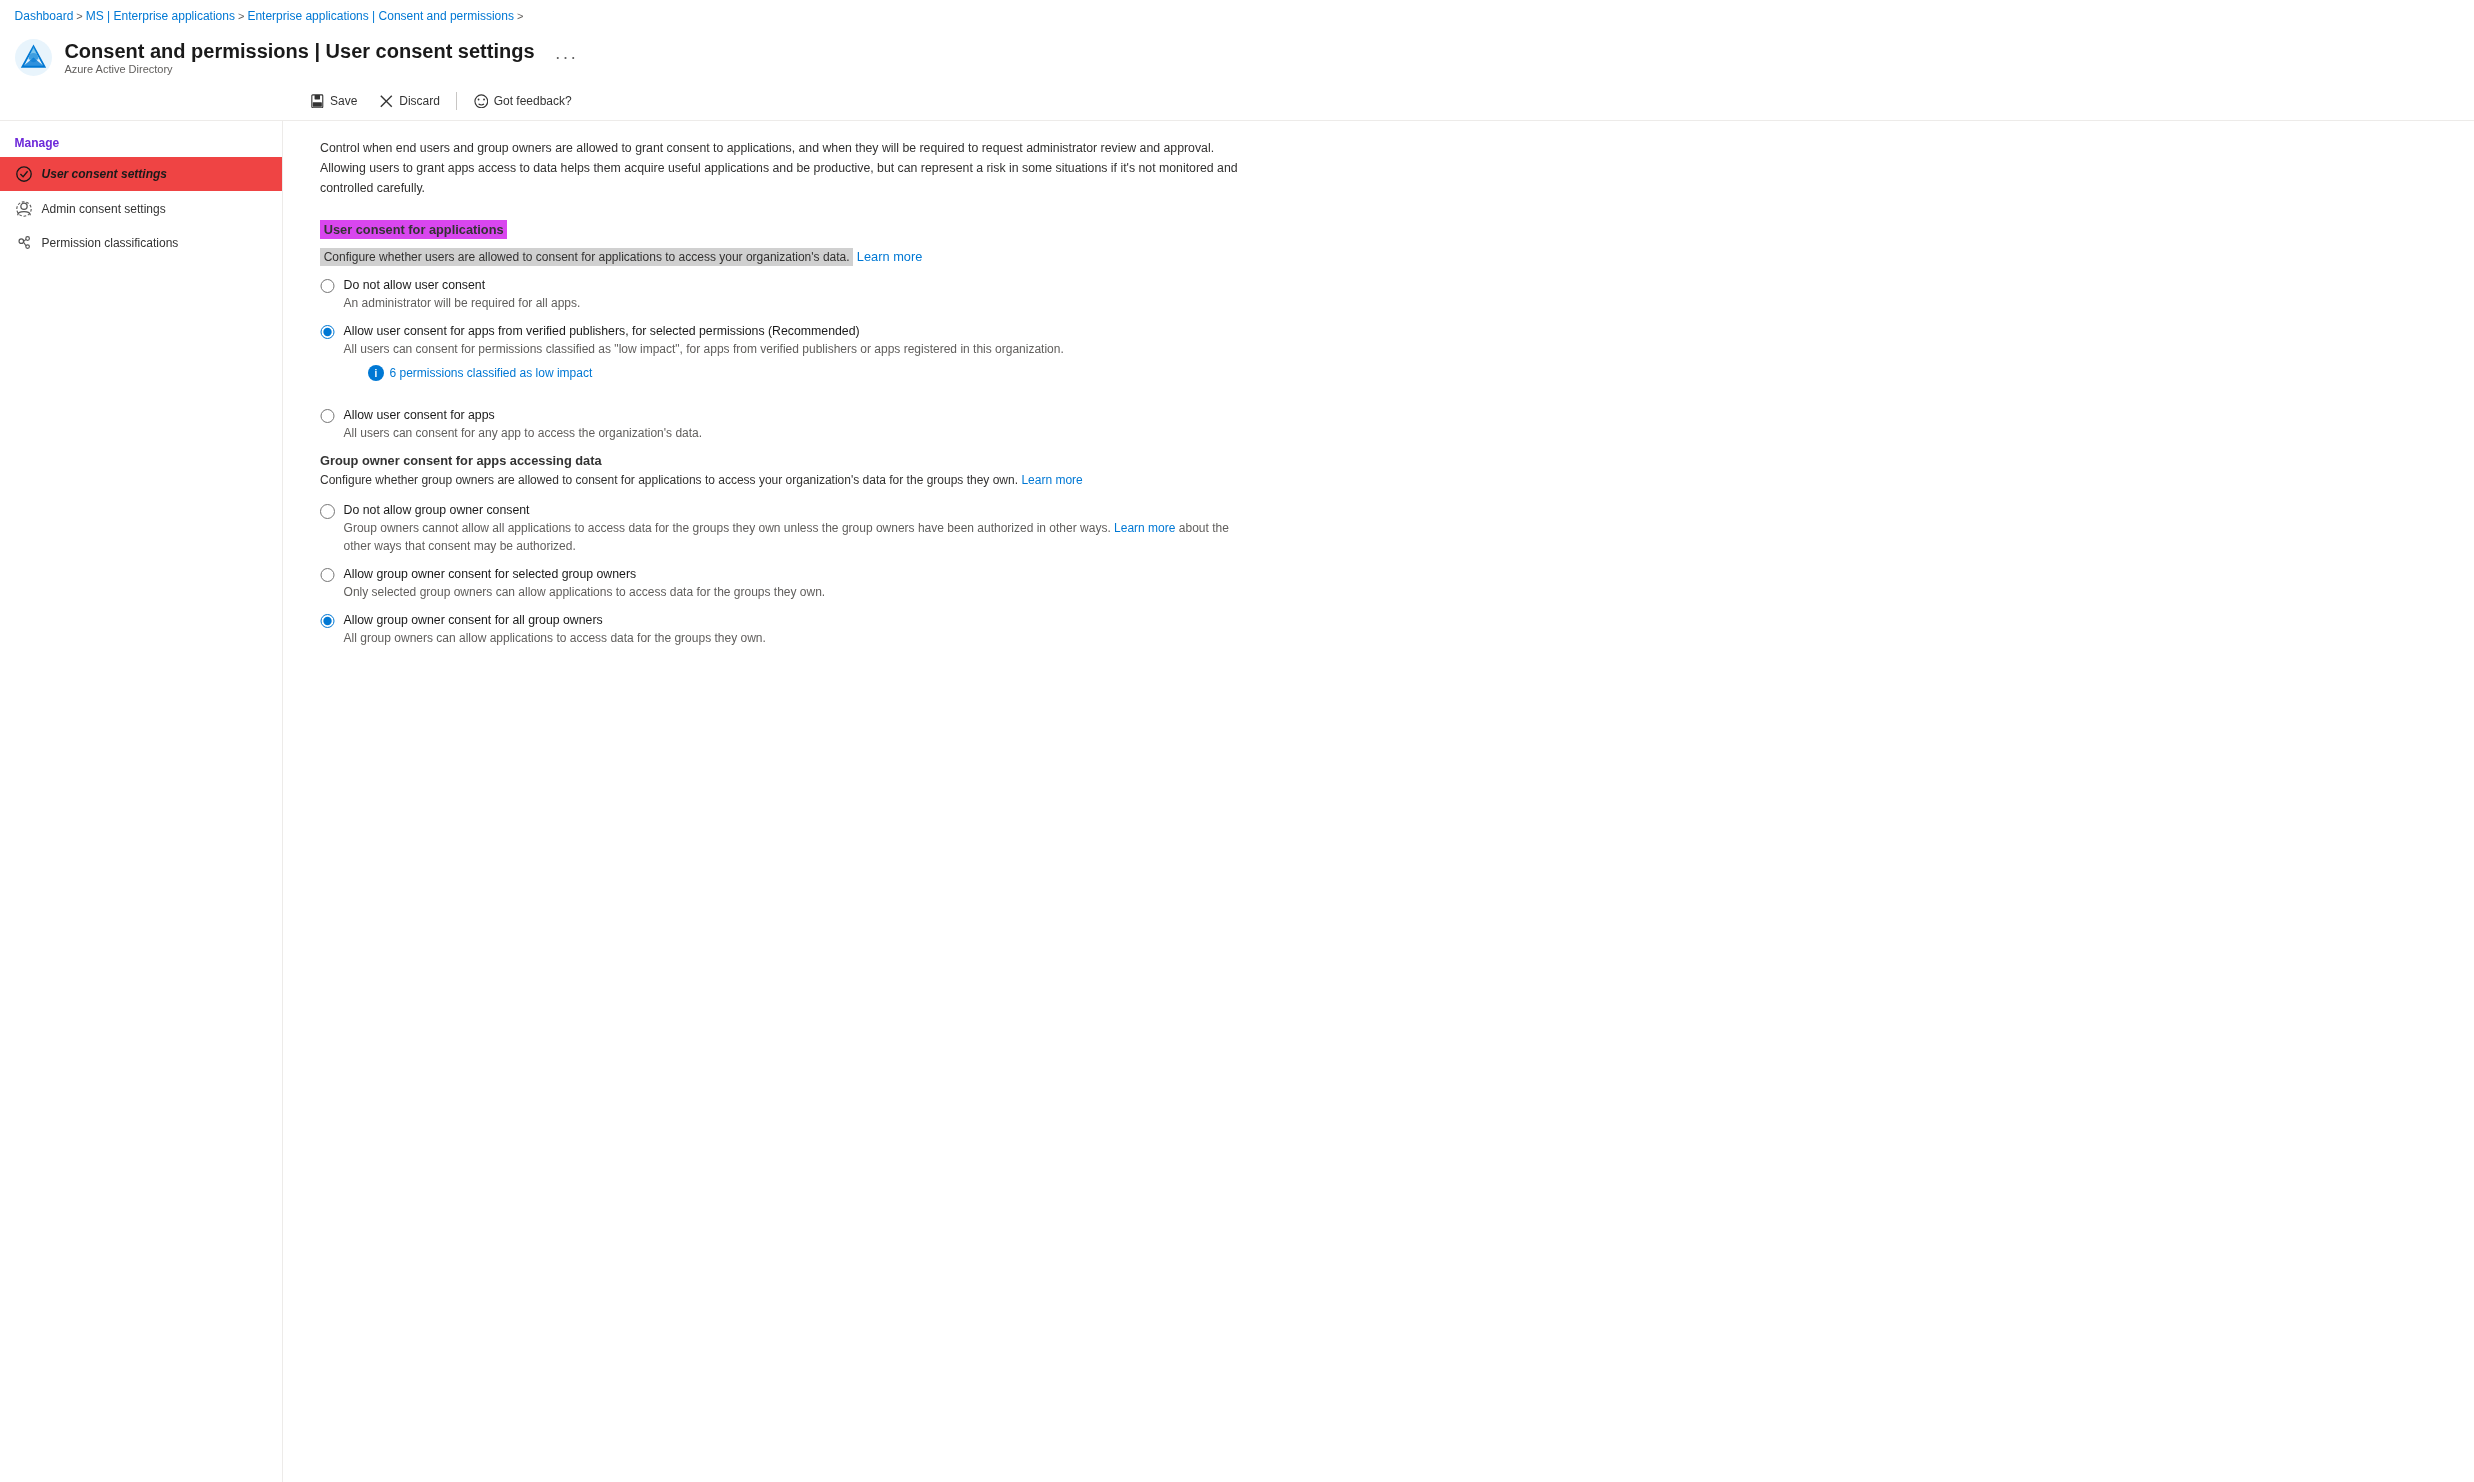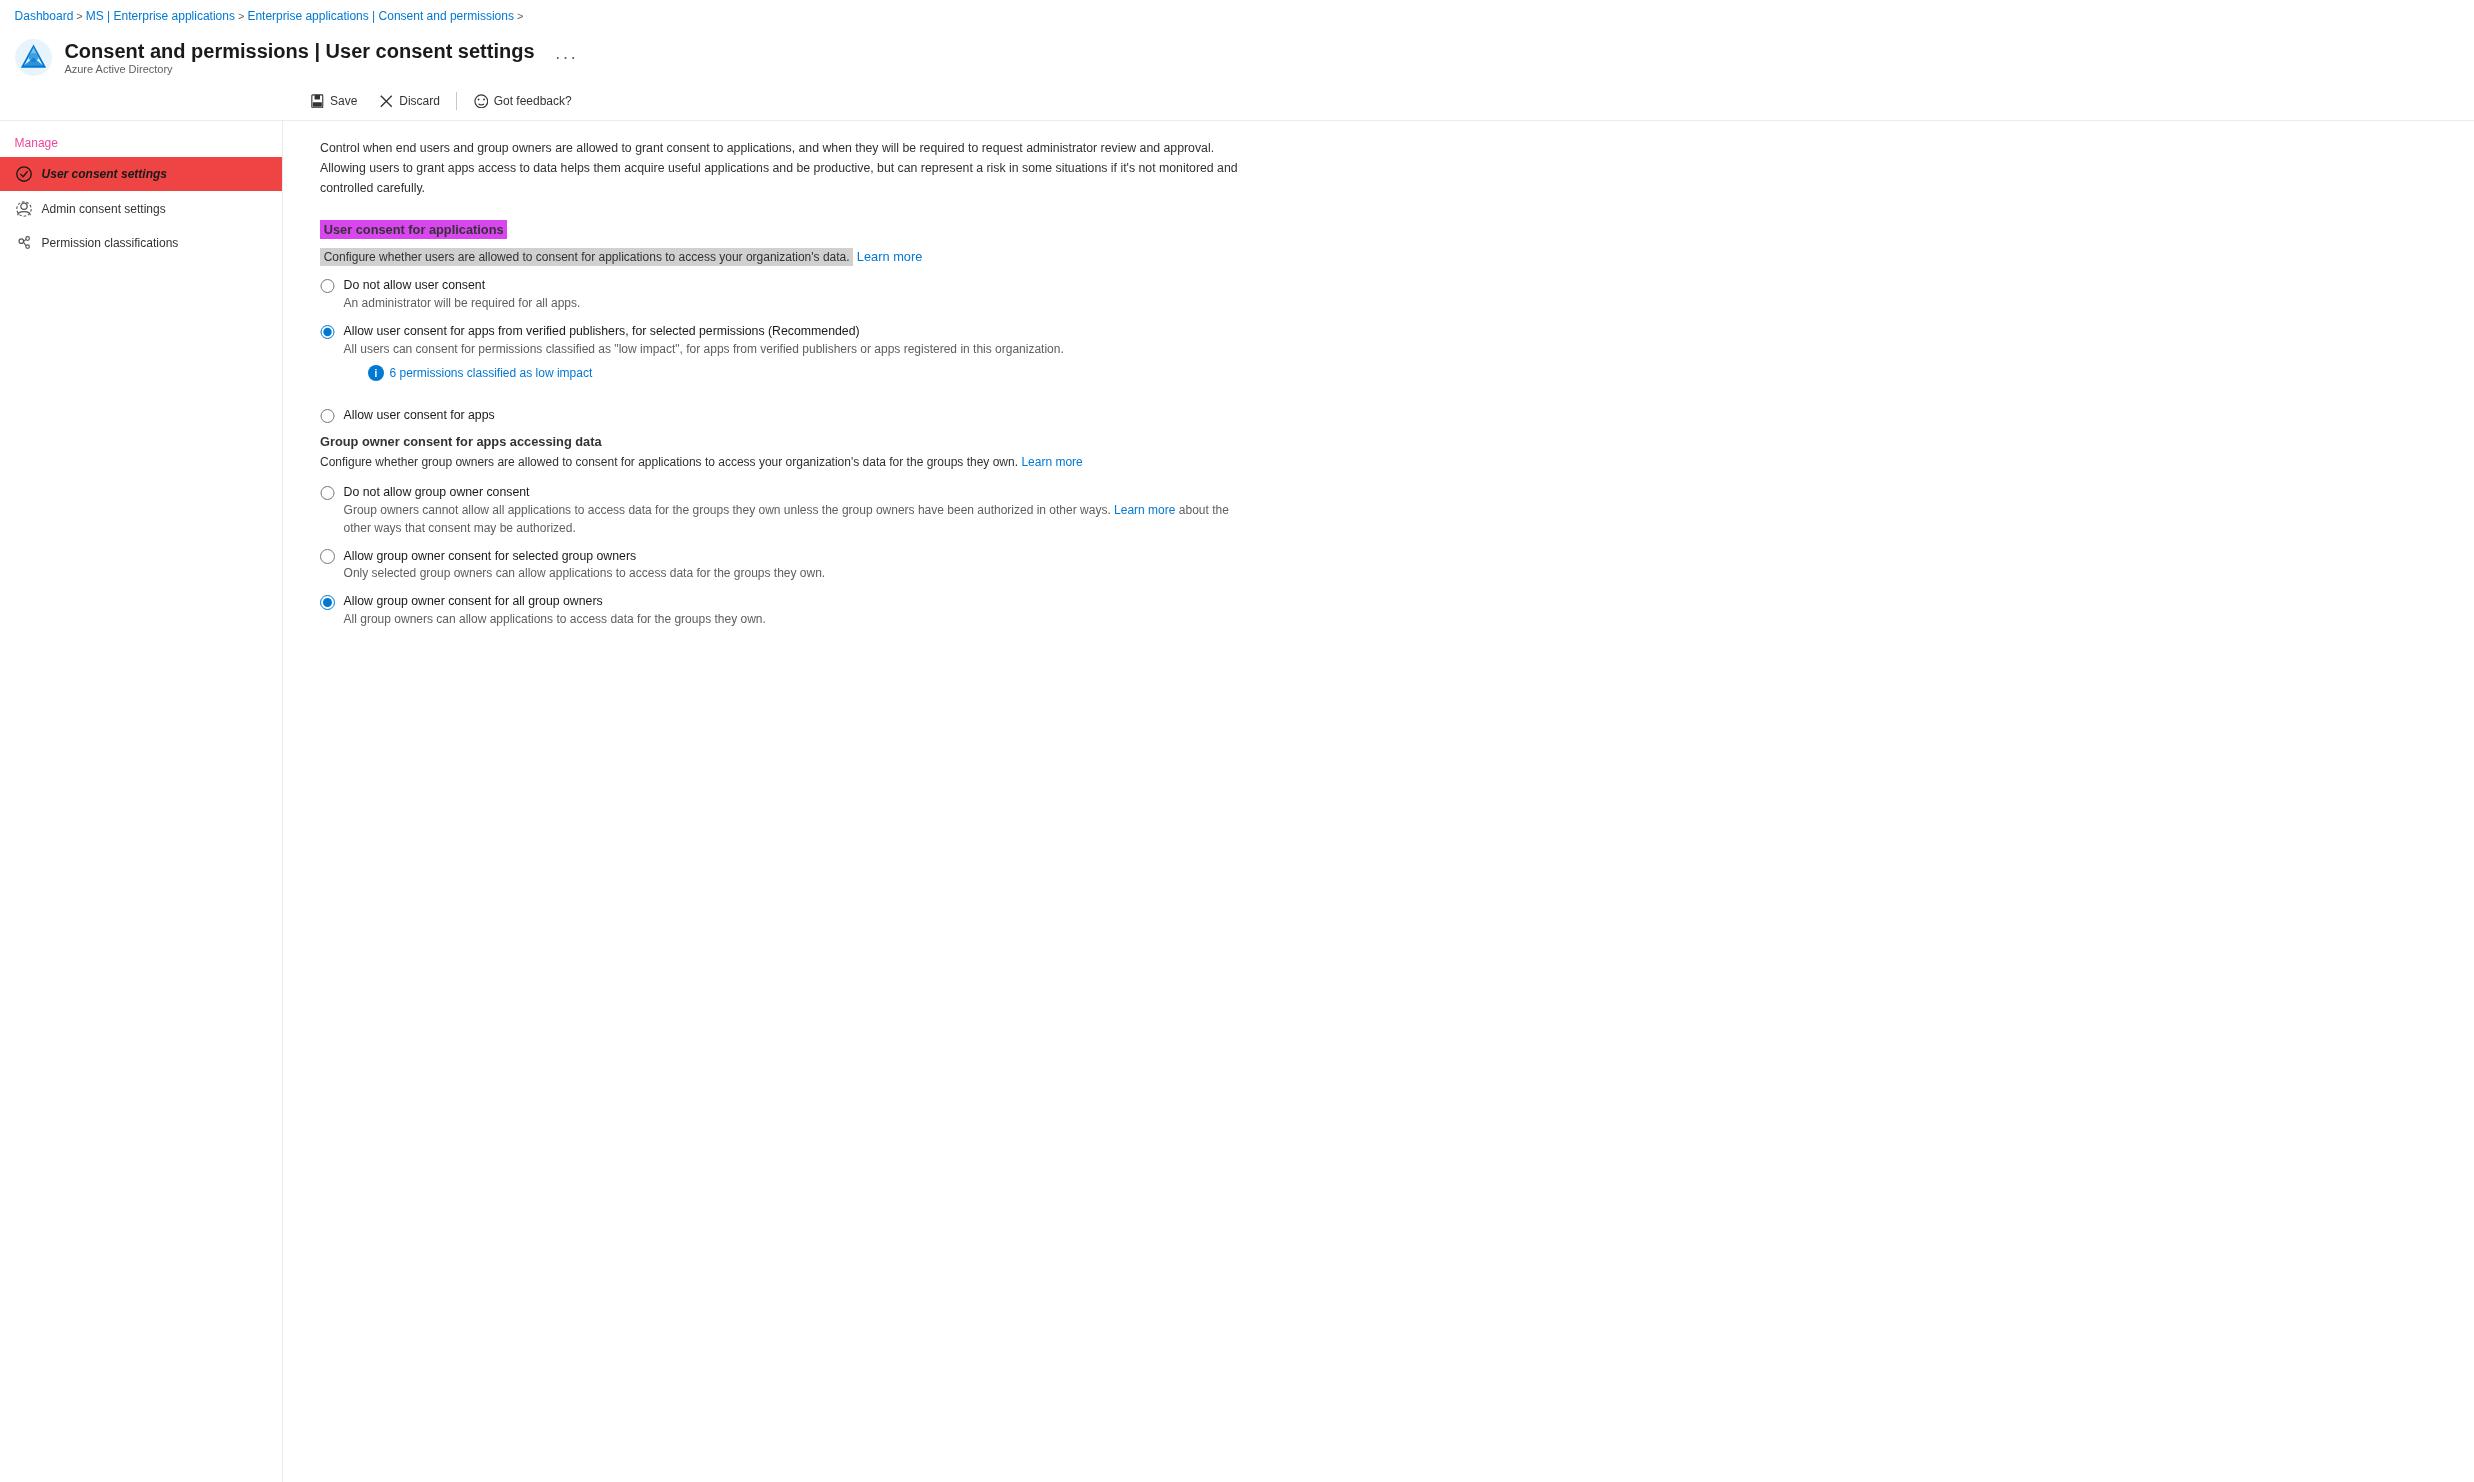--- a/index.html
+++ b/index.html
@@ -50,21 +50,21 @@
       display: flex; min-height: calc(100vh - 110px);
     }
 
     
     .sidebar {
       width: 283px; flex-shrink: 0;
       padding: 7.3px 0;
       border-right: 0.9px solid #edebe9;
     }
     .sidebar-section-label {
-      font-size: 12px; font-weight: 400; color: #ec4899;
+      font-size: 12px; font-weight: 700; color: #6d28d9;
       padding: 7.3px 14.6px 7.3px 14.6px;
     }
     .sidebar-item {
       display: flex; align-items: center; gap: 9px;
       padding: 8.2px 14.6px; cursor: pointer; font-size: 12px;
       color: #333; text-decoration: none;
     }
     .sidebar-item.active {
       background: #ef4444; font-weight: 600; color: #1a1a1a; font-style: italic;
     }
@@ -255,20 +255,21 @@
             <div class="info-icon">i</div>
             <a class="learn-more">6 permissions classified as low impact</a>
           </div>
         </div>
       </div>
 
       <div class="radio-option">
         <input type="radio" name="user-consent" id="all-apps" style="">
         <div class="radio-content">
           <label class="radio-label" for="all-apps">Allow user consent for apps</label>
+          <div class="radio-desc">All users can consent for any app to access the organization's data.</div>
         </div>
       </div>
     </div>
 
     <div class="group-section">
       <div class="group-section-title">Group owner consent for apps accessing data</div>
       <div class="group-section-desc">
         <span>Configure whether group owners are allowed to consent for applications to access your organization's data for the groups they own.</span>
         <a class="learn-more">Learn more</a>
       </div>

